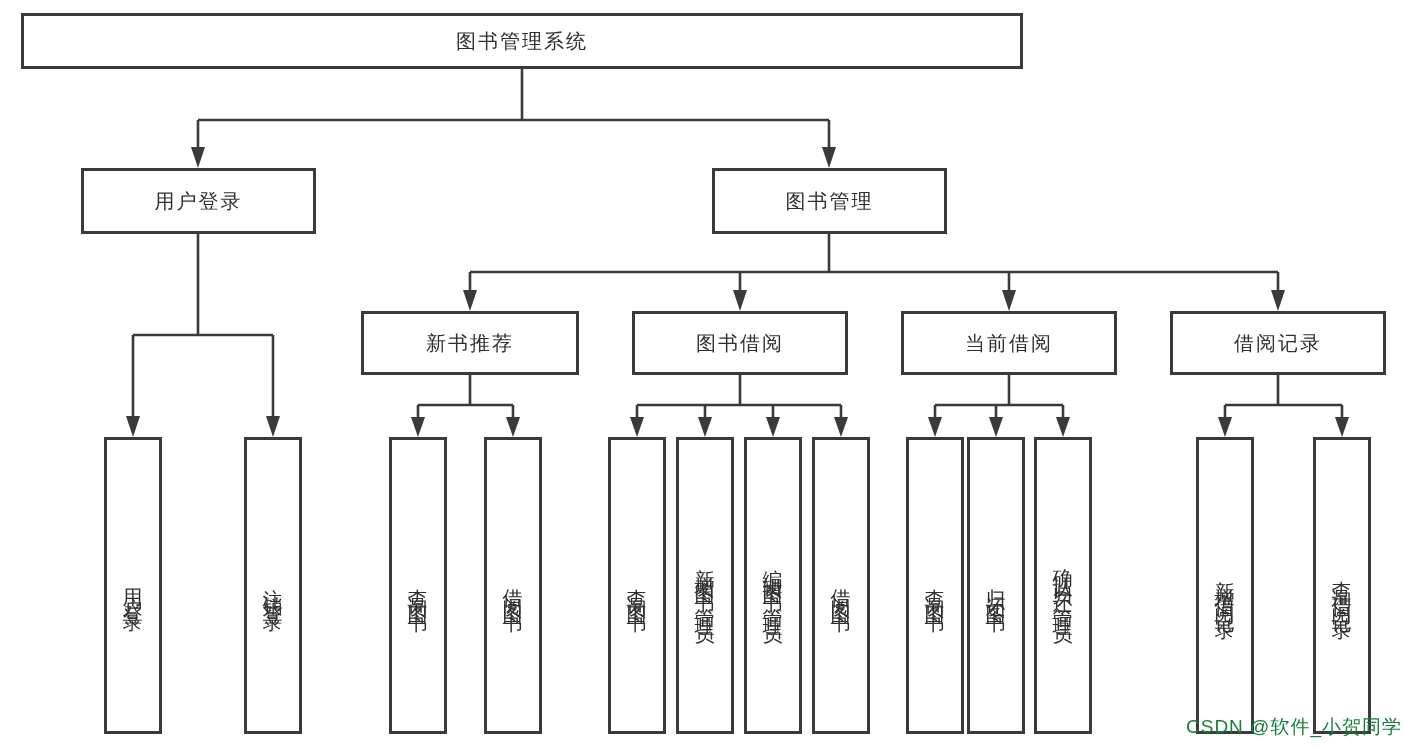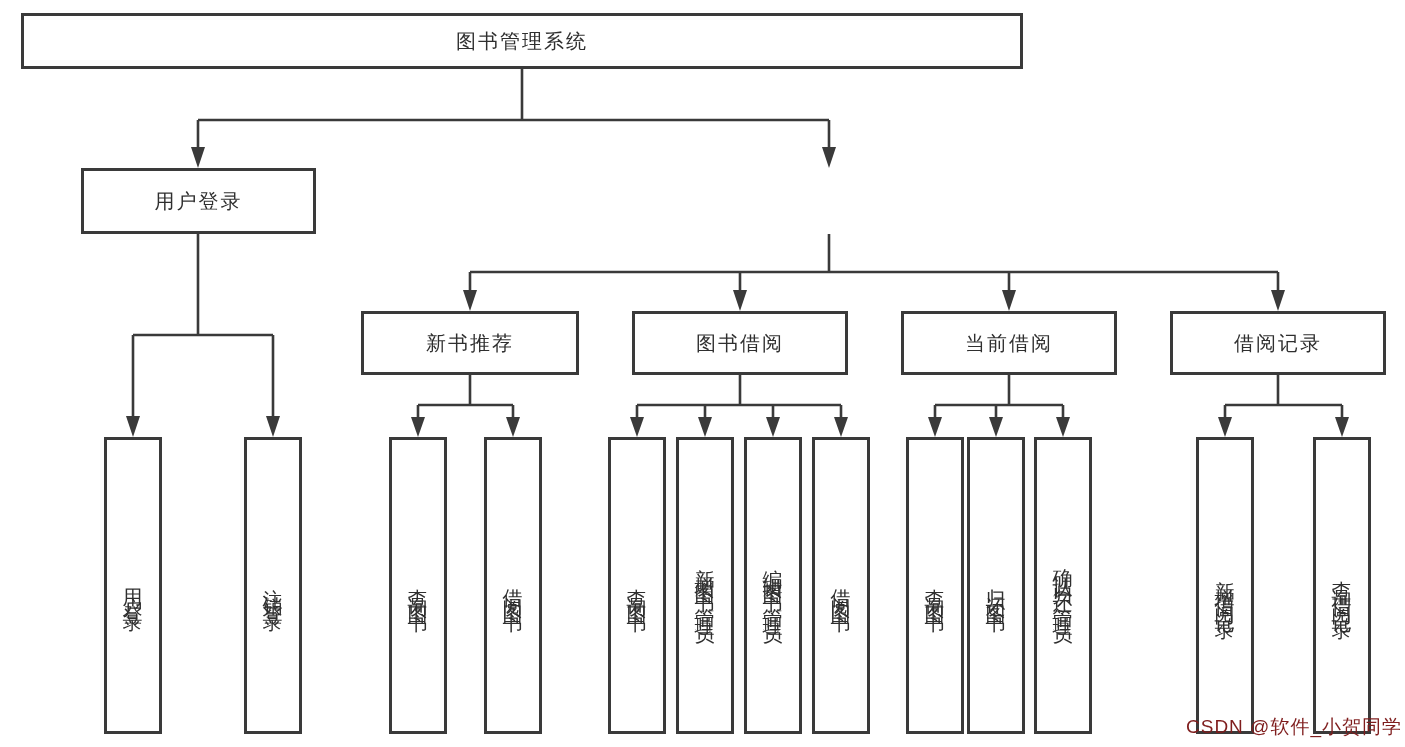--- a/index.html
+++ b/index.html
@@ -53,21 +53,21 @@
   #n-bb-borrow{left:812px;}
   #n-cb-query{left:906px;}
   #n-cb-return{left:967px;}
   #n-cb-confirm{left:1034px;}
   #n-br-add{left:1196px;}
   #n-br-query{left:1313px;}
   .watermark{
     position:absolute;
     left:1186px;top:714px;
     font-size:19px;
-    color:#7f1d1d;
+    color:#15803d;
     letter-spacing:1px;
     white-space:nowrap;
   }
 </style>
 </head>
 <body>
 
 <div class="canvas">
 
   <svg class="connectors" viewBox="0 0 1405 747" width="1405" height="747">
@@ -132,20 +132,21 @@
       <polygon points="989,417 1003,417 996,437"></polygon>
       <polygon points="1056,417 1070,417 1063,437"></polygon>
       <polygon points="1218,417 1232,417 1225,437"></polygon>
       <polygon points="1335,417 1349,417 1342,437"></polygon>
     </g>
   </svg>
 
   <div class="node" id="n-root">图书管理系统</div>
 
   <div class="node" id="n-user-login">用户登录</div>
+  <div class="node" id="n-book-mgmt">图书管理</div>
 
   <div class="node" id="n-book-borrow">图书借阅</div>
   <div class="node" id="n-new-book">新书推荐</div>
   <div class="node" id="n-current-borrow">当前借阅</div>
   <div class="node" id="n-borrow-records">借阅记录</div>
 
   <div class="node vnode tall" id="n-ul-login">用户登录</div>
   <div class="node vnode tall" id="n-ul-logout">注销登录</div>
 
   <div class="node vnode tall" id="n-nb-query">查询图书</div>

